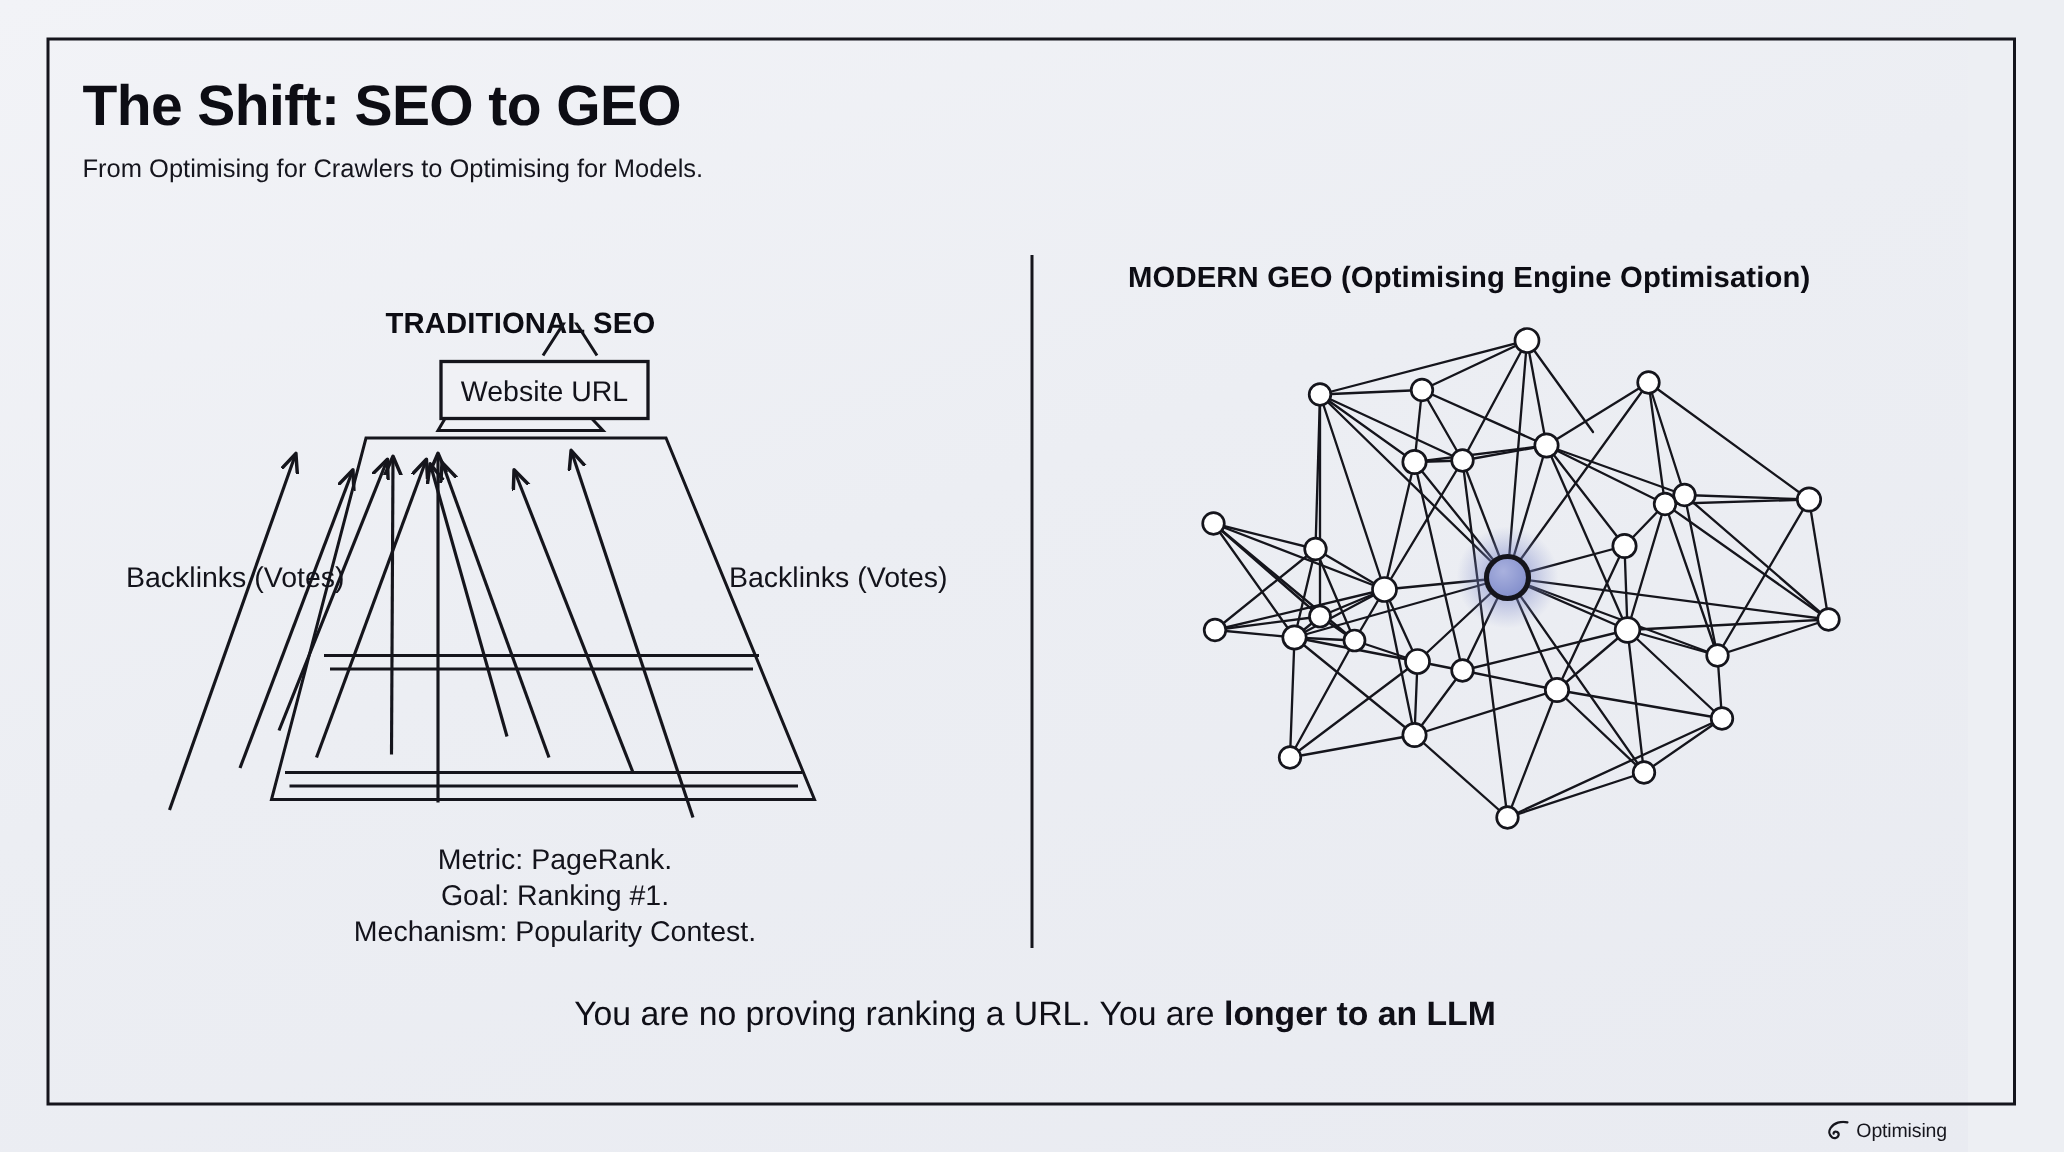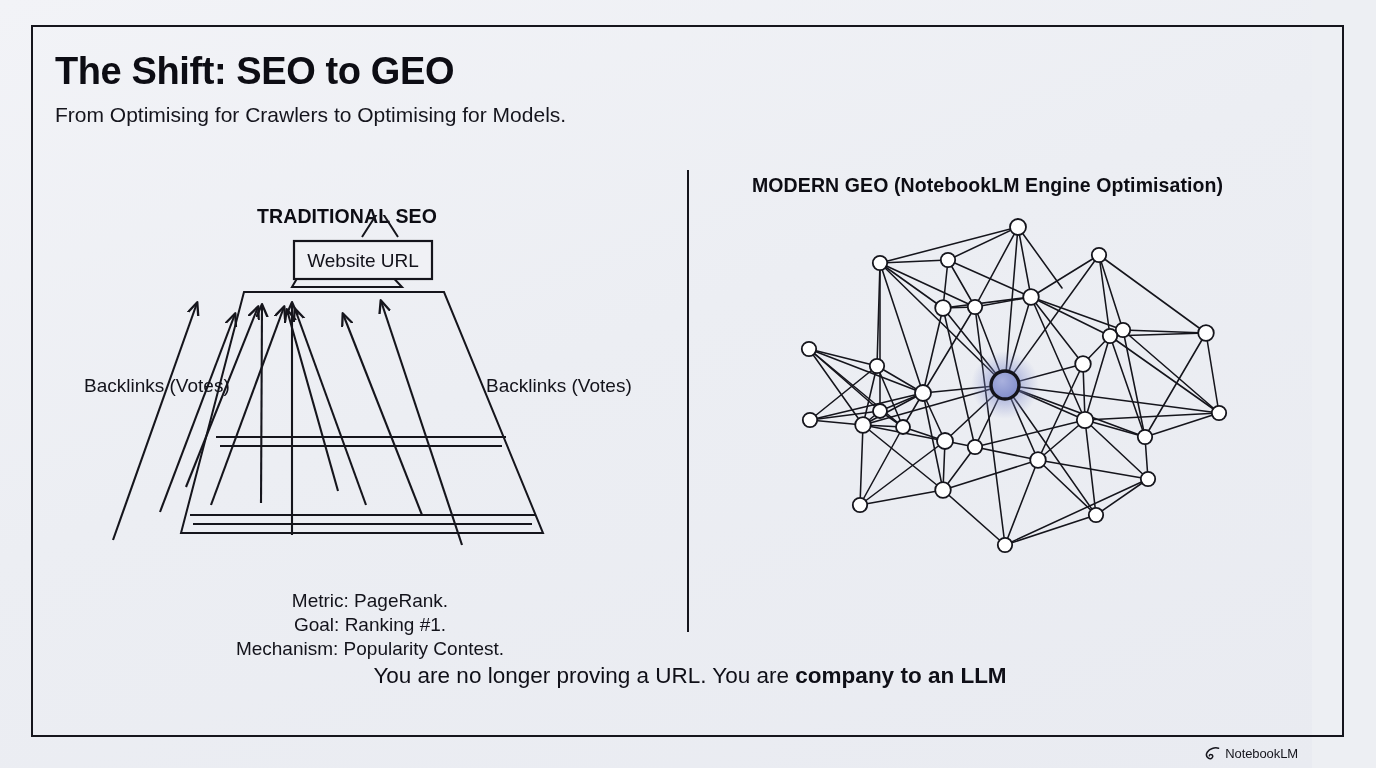--- a/index.html
+++ b/index.html
@@ -43,21 +43,21 @@
     font-size: 38px;
     font-weight: 700;
     letter-spacing: -0.4px;
     color: #0d0d14;
     white-space: nowrap;
   }
   #subtitle {
     position: absolute;
     left: 55px;
     top: 103px;
-    font-size: 21px;
+    font-size: 17px;
     font-weight: 400;
     color: #15151d;
     white-space: nowrap;
   }
 
   
   .col-head {
     position: absolute;
     top: 174px;
     font-size: 19.5px;
@@ -98,21 +98,20 @@
 
   
   .caption {
     position: absolute;
     top: 562px;
     font-size: 19px;
     line-height: 24.2px;
     text-align: center;
     color: #13131b;
     white-space: pre;
-    margin-top: 27px;
   }
   #caption-left  { left: 70px;  width: 600px; }
   #caption-right { left: 800px; width: 436px; }
 
   
   #conclusion {
     position: absolute;
     left: 240px;
     top: 660px;
     width: 900px;
@@ -141,21 +140,21 @@
 <body>
 
 <div id="slide">
 
   <div id="frame"></div>
 
   <div id="title">The Shift: SEO to GEO</div>
   <div id="subtitle">From Optimising for Crawlers to Optimising for Models.</div>
 
   <div class="col-head" id="head-left">TRADITIONAL SEO</div>
-  <div class="col-head" id="head-right">MODERN GEO (NotebookLM Engine Optimisation)</div>
+  <div class="col-head" id="head-right">MODERN GEO (Optimising Engine Optimisation)</div>
 
   <div id="divider"></div>
 
   <div id="seo-diagram">
     <svg width="600" height="340" viewBox="0 0 600 340" xmlns="http://www.w3.org/2000/svg">
       <defs>
         <marker id="arrowhead" markerWidth="7" markerHeight="7" refX="5.6" refY="3" orient="auto">
           <path d="M0,0.4 L6,3 L0,5.6" fill="none" stroke="#15151c" stroke-width="1.1" stroke-linecap="round" stroke-linejoin="round"></path>
         </marker>
       </defs>
@@ -357,25 +356,25 @@
 
       <circle cx="205" cy="170" r="14" fill="url(#coreGrad)" stroke="#14141b" stroke-width="3.4"></circle>
     </svg>
   </div>
 
   <div class="caption" id="caption-left">Metric: PageRank.
 Goal: Ranking #1.
 Mechanism: Popularity Contest.</div>
 
   <div id="conclusion">
-    <span>You are no longer proving a URL. You are </span><span class="bold">company to an LLM</span><br>
+    <span>You are no proving ranking a URL. You are </span><span class="bold">longer to an LLM</span><br>
   </div>
 
   <div id="watermark">
     <span>
       <svg width="15" height="13" viewBox="0 0 15 13" xmlns="http://www.w3.org/2000/svg">
         <path d="M13.6 1.2 C9.4 0.2 4.6 1.6 2.4 5.0 C1.0 7.2 1.4 9.8 3.4 11.2 C5.0 12.3 7.0 11.7 7.6 10.1 C8.1 8.8 7.3 7.5 6.0 7.4 C5.0 7.3 4.3 8.0 4.4 8.8" fill="none" stroke="#16161d" stroke-width="1.5" stroke-linecap="round" stroke-linejoin="round"></path>
       </svg>
     </span>
-    <span>NotebookLM</span>
+    <span>Optimising</span>
   </div>
 
 </div>
 
 </body></html>

